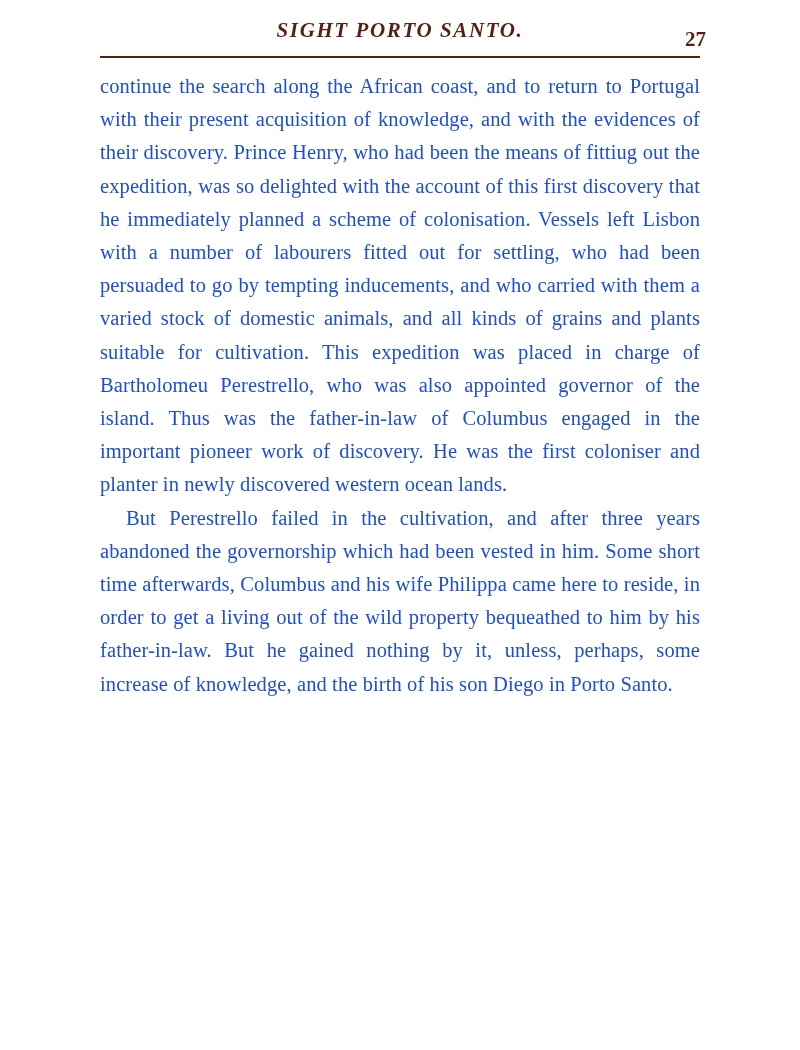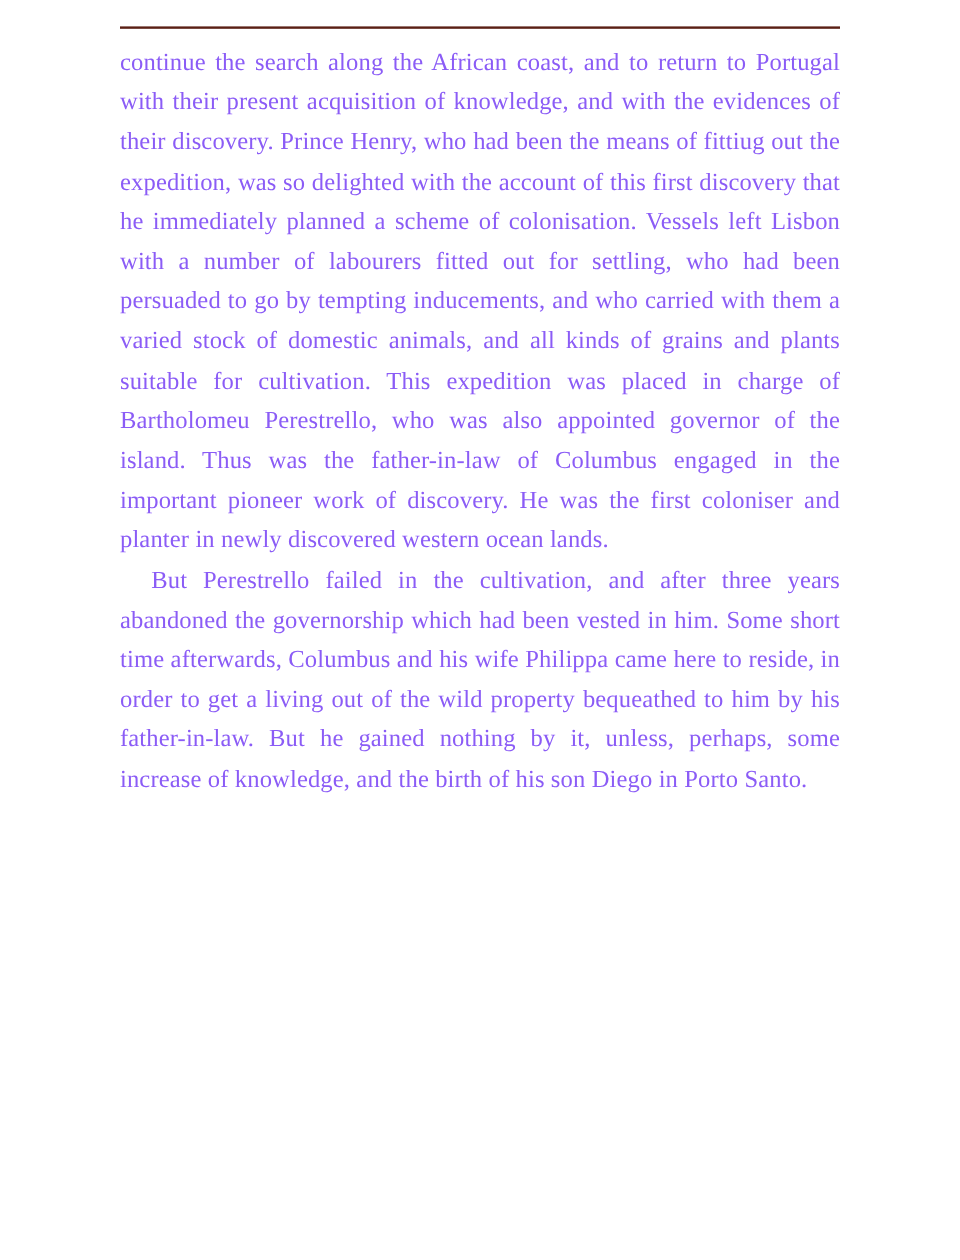--- a/index.html
+++ b/index.html
@@ -48,35 +48,39 @@
     border-top: 2px solid #5a1f14;
     margin: 4px 0 12px 0;
     width: 100%;
   }
   .body-text p {
     margin: 0;
     font-size: 20.5px;
     line-height: 33.2px;
     text-align: justify;
     text-justify: inter-word;
-    color: #8b5cf6;
+    color: #1d4ed8;
     letter-spacing: 0.1px;
   }
   .body-text p.indent {
     text-indent: 26px;
   }
   .body-text p + p {
     margin-top: 0;
   }
 </style>
 </head>
 <body>
 
 <div class="page">
 
+  <div class="running-head">
+    <div class="head-title">SIGHT PORTO SANTO.</div>
+    <div class="page-number">27</div>
+  </div>
 
   <div class="rule"></div>
 
   <div class="body-text">
     <p>continue the search along the African coast, and to return to Portugal with their present acquisition of knowledge, and with the evidences of their discovery. Prince Henry, who had been the means of fittiug out the expedition, was so delighted with the account of this first discovery that he immediately planned a scheme of colonisation.  Vessels left Lisbon with a number of labourers fitted out for settling, who had been persuaded to go by tempting inducements, and who carried with them a varied stock of domestic animals, and all kinds of grains and plants suitable for cultivation.  This expedition was placed in charge of Bartholomeu Perestrello, who was also appointed governor of the island.  Thus was the father-in-law of Columbus engaged in the important pioneer work of discovery.  He was the first coloniser and planter in newly discovered western ocean lands.</p>
     <p class="indent">But Perestrello failed in the cultivation, and after three years abandoned the governorship which had been vested in him.  Some short time afterwards, Columbus and his wife Philippa came here to reside, in order to get a living out of the wild property bequeathed to him by his father-in-law.  But he gained nothing by it, unless, perhaps, some increase of knowledge, and the birth of his son Diego in Porto Santo.</p>
   </div>
 
 </div>
 

